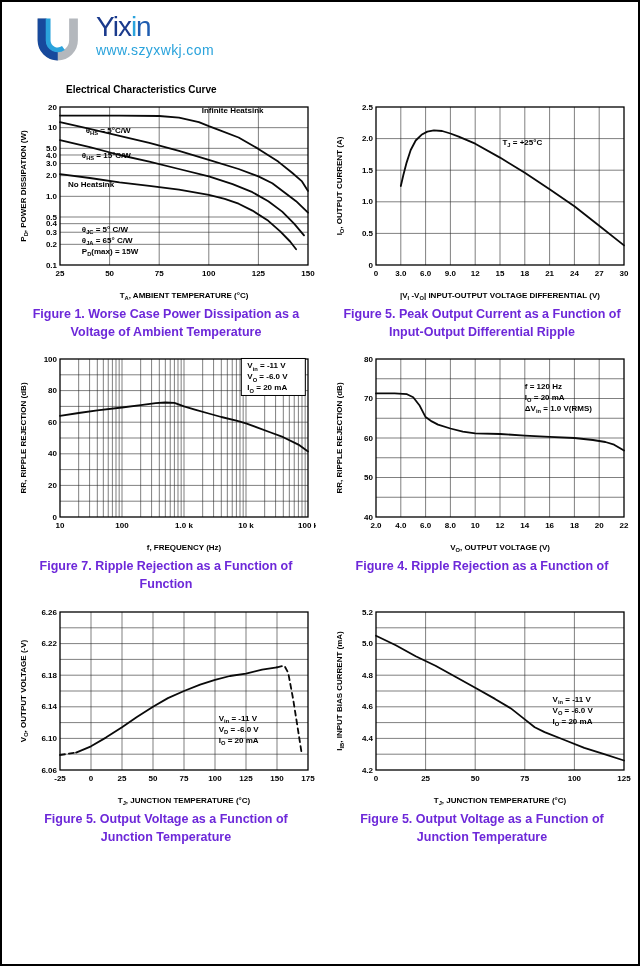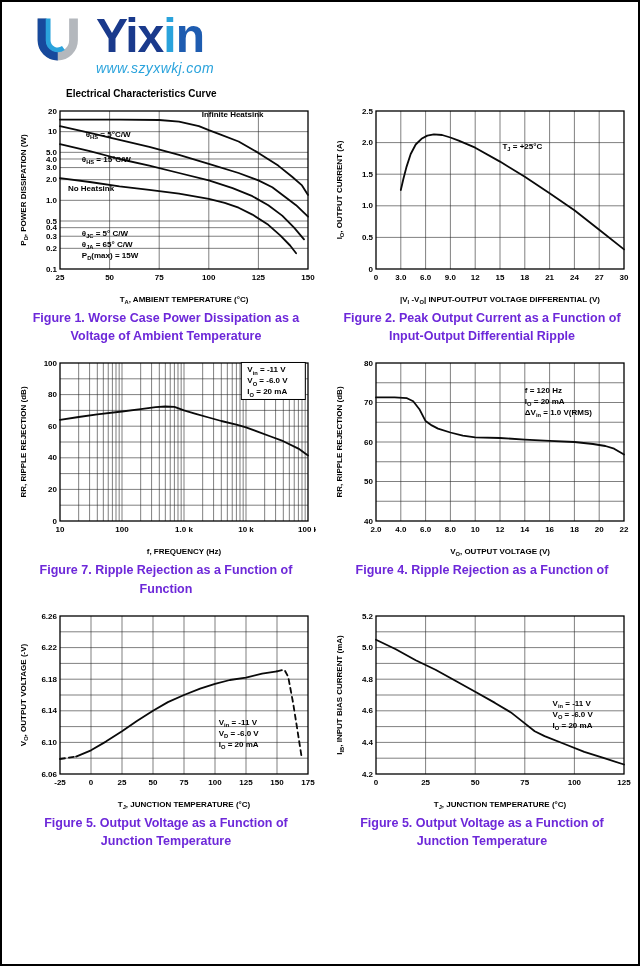--- a/index.html
+++ b/index.html
@@ -2,22 +2,22 @@
 <html><head>
 <meta charset="utf-8">
 <style>
   html,body{margin:0;padding:0;background:#9a9a9a;}
   .page{width:640px;height:966px;box-sizing:border-box;border:2px solid #000;
         background:#fff;font-family:"Liberation Sans",sans-serif;overflow:hidden;position:relative;}
   .header{padding:10px 0 0 26px;}
   .logo-row{display:flex;align-items:flex-start;}
   .logo-mark{width:56px;height:60px;flex:0 0 auto;}
   .logo-textcol{margin-left:12px;padding-top:2px;}
-  .logo-name{font-size:48px;font-weight:700;line-height:0.92;letter-spacing:-1px;}
-  .logo-site{font-size:14px;letter-spacing:0.4px;margin-top:2px;font-style:italic;}
+  .logo-name{font-size:28px;font-weight:400;line-height:0.92;letter-spacing:-1px;}
+  .logo-site{font-size:14px;letter-spacing:0.4px;margin-top:2px;}
   .heading{font-size:10px;font-weight:700;color:#000;margin:12px 0 6px 38px;}
   .grid{display:grid;grid-template-columns:300px 300px;column-gap:16px;padding-left:14px;}
   .figure{width:300px;}
   svg.chart{display:block;}
   .caption{text-align:center;font-weight:700;font-size:12.5px;line-height:1.45;
            color:#6d28d9;margin:4px 0 12px 0;}
   svg text{fill:#000;}
 </style>
 </head>
 <body>
@@ -127,21 +127,21 @@
           <line stroke="#2a2a2a" stroke-width="0.6" x1="44" y1="37.599999999999994" x2="292" y2="37.599999999999994"></line>
           <text x="41" y="40.199999999999996" text-anchor="end" font-size="8" font-weight="700">2.0</text>
           <text x="41" y="8.6" text-anchor="end" font-size="8" font-weight="700">2.5</text>
           <rect x="44" y="6" width="248" height="158" fill="none" stroke="#000" stroke-width="1.3"></rect>
           <polyline points="68.8,85.0 71.3,74.3 74.6,61.6 78.7,49.0 83.7,39.5 89.5,33.8 95.3,30.6 101.9,29.4 110.1,30.0 118.4,32.5 126.7,35.7 143.2,42.7 168.0,56.6 192.8,71.7 217.6,88.2 242.4,105.2 267.2,124.8 292.0,144.4" fill="none" stroke="#0a0a0a" stroke-width="1.8" stroke-linejoin="round" stroke-linecap="round"></polyline>
           <text x="170.48000000000002" y="43.92" text-anchor="start" font-size="8" font-weight="700"><tspan>T</tspan><tspan dy="2.2" font-size="5.76">J</tspan><tspan dy="-2.2" font-size="8"> = +25°C</tspan></text>
           <text x="168" y="197" text-anchor="middle" font-size="8" font-weight="700"><tspan>|V</tspan><tspan dy="2.2" font-size="5.76">I</tspan><tspan dy="-2.2" font-size="8"> -V</tspan><tspan dy="2.2" font-size="5.76">O</tspan><tspan dy="-2.2" font-size="8">| INPUT-OUTPUT VOLTAGE DIFFERENTIAL (V)</tspan></text>
           <text x="10" y="85" text-anchor="middle" font-size="8" font-weight="700" transform="rotate(-90 10 85)"><tspan>I</tspan><tspan dy="2.2" font-size="5.76">O</tspan><tspan dy="-2.2" font-size="8">, OUTPUT CURRENT (A)</tspan></text>
         </svg>
       <div class="caption">
-        <div>Figure 2. Peak Output Current as a Function of</div>
+        <div>Figure 5. Peak Output Current as a Function of</div>
         <div>Input-Output Differential Ripple</div>
       </div>
     </div>
     <div class="figure">
       <svg class="chart" id="chart-2" width="300" height="200">
           <line stroke="#2a2a2a" stroke-width="0.6" x1="62.66385973116684" y1="6" x2="62.66385973116684" y2="164"></line>
           <line stroke="#2a2a2a" stroke-width="0.6" x1="73.58151779261907" y1="6" x2="73.58151779261907" y2="164"></line>
           <line stroke="#2a2a2a" stroke-width="0.6" x1="81.32771946233368" y1="6" x2="81.32771946233368" y2="164"></line>
           <line stroke="#2a2a2a" stroke-width="0.6" x1="87.33614026883316" y1="6" x2="87.33614026883316" y2="164"></line>
           <line stroke="#2a2a2a" stroke-width="0.6" x1="92.2453775237859" y1="6" x2="92.2453775237859" y2="164"></line>

